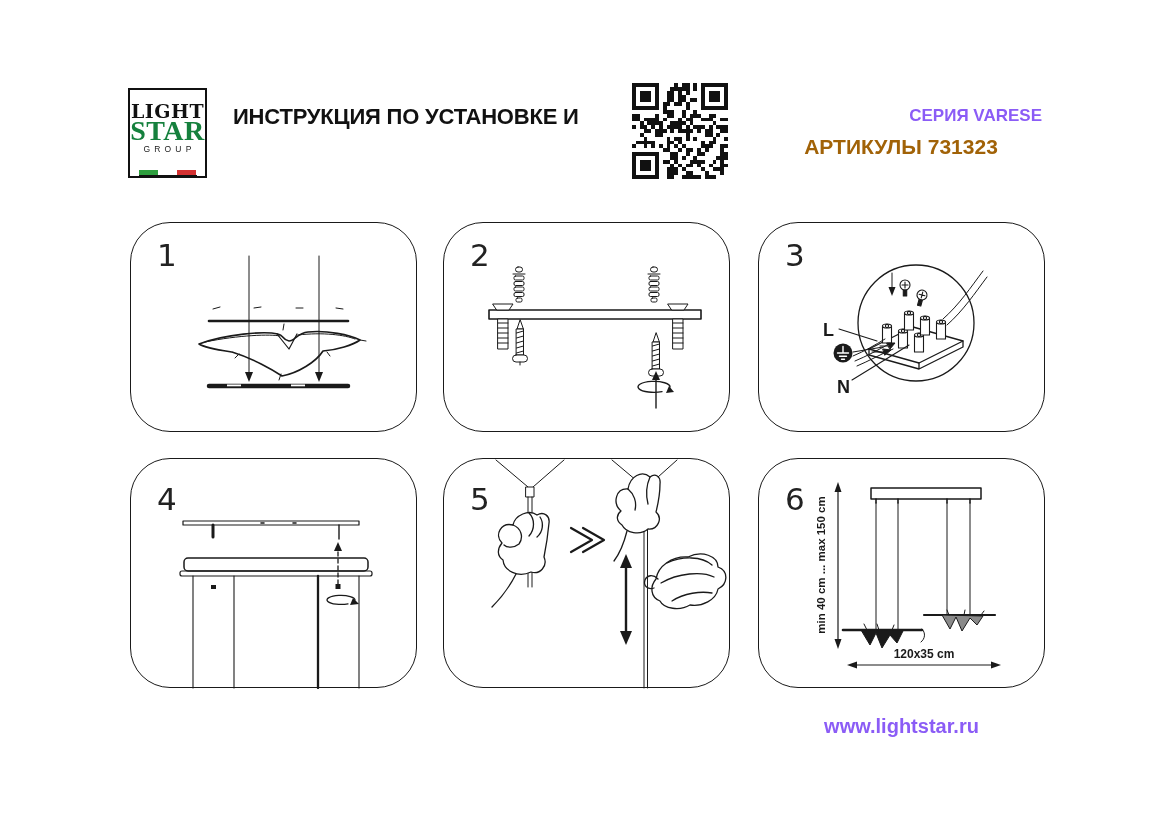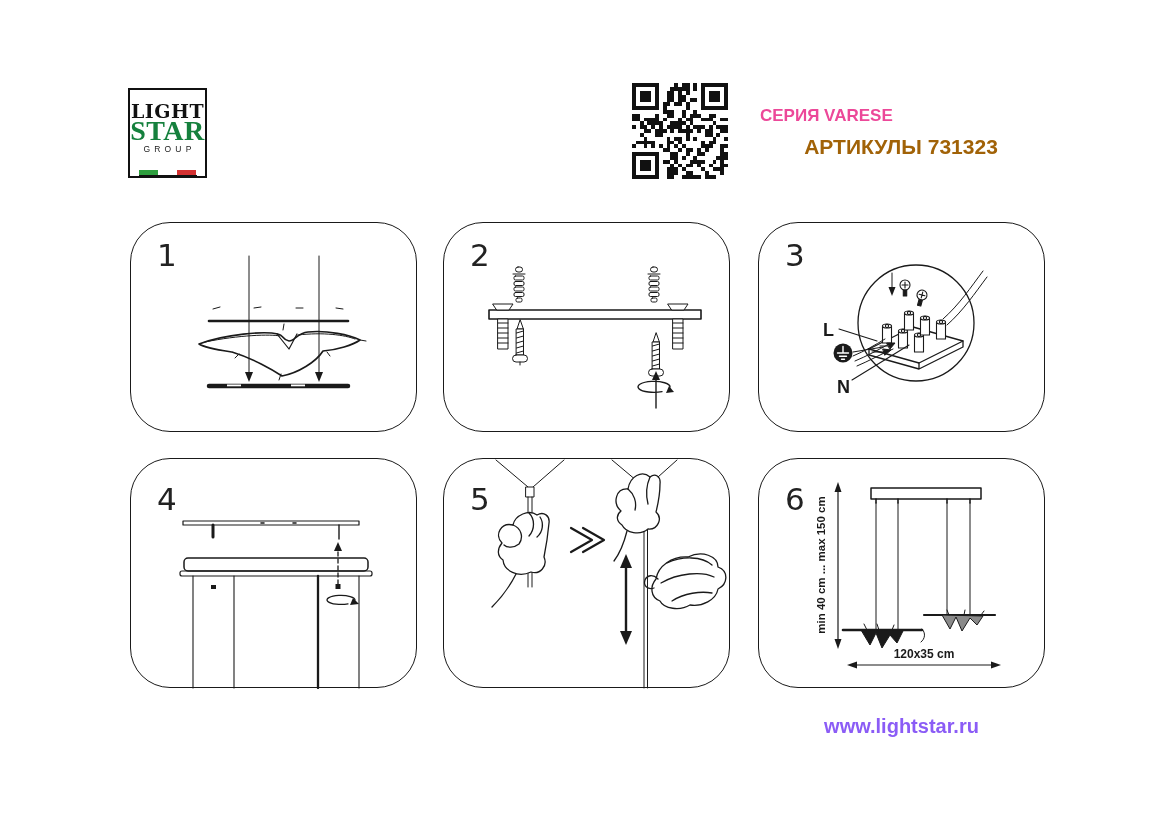--- a/index.html
+++ b/index.html
@@ -9,21 +9,21 @@
   
   .logo-box{left:128px;top:88px;width:79px;height:90px;border:2px solid #111;box-sizing:border-box;
             display:flex;flex-direction:column;align-items:center;justify-content:space-between;padding-top:13px;}
   .logo-w1{font-family:"DejaVu Serif","Liberation Serif",serif;font-weight:bold;font-size:19px;line-height:17px;letter-spacing:.5px;color:#111;}
   .logo-w2{font-family:Liberation Serif, serif;font-weight:bold;font-size:28px;line-height:21px;letter-spacing:.5px;color:#15803d;}
   .logo-w3{font-size:8.5px;letter-spacing:4.2px;color:#222;margin:3px 0 16px 4px;}
   .logo-flag{width:58px;height:6px;display:flex;border-bottom:1.5px solid #111;}
   .logo-flag span{flex:1;}
   .title{left:233px;top:102px;font-size:22px;font-weight:bold;line-height:29px;letter-spacing:-.2px;color:#111;}
   .qr{left:632px;top:83px;width:96px;height:96px;}
-  .series{left:760px;top:106px;width:282px;text-align:left;font-size:17px;font-weight:bold;color:#ec4899;}
+  .series{left:760px;top:106px;width:282px;text-align:right;font-size:17px;font-weight:bold;color:#8b5cf6;}
   .articles{left:752px;top:135px;width:298px;text-align:center;font-size:21px;font-weight:bold;color:#a16207;}
 
   
   .panel{border:1.5px solid #1a1a1a;border-radius:40px;box-sizing:border-box;background:#fff;}
   .panel svg{position:absolute;left:0;top:0;}
   .num{position:absolute;left:26px;font-size:31px;font-weight:400;color:#222;font-family:"DejaVu Sans","Liberation Sans",sans-serif;}
   .row1 .num{top:14px;}
   .row2 .num{top:22px;}
   #p1{left:130px;top:222px;width:287px;height:210px;}
   #p2{left:443px;top:222px;width:287px;height:210px;}
@@ -45,20 +45,21 @@
   <div class="logo-w2">STAR</div>
   <div class="logo-w3">GROUP</div>
   <div class="logo-flag">
     <span style="background:#2e9e3e"></span>
       <span style="background:#fff"></span>
       <span style="background:#d33131"></span>
   </div>
 </div>
 
 <div class="abs title">
+  <div>ИНСТРУКЦИЯ ПО УСТАНОВКЕ И</div>
 </div>
 
 <svg class="abs qr" id="qr" viewBox="0 0 25 25" shape-rendering="crispEdges">
     <rect x="11" y="0" width="1" height="1" fill="#111"></rect>
     <rect x="13" y="0" width="1" height="1" fill="#111"></rect>
     <rect x="14" y="0" width="1" height="1" fill="#111"></rect>
     <rect x="16" y="0" width="1" height="1" fill="#111"></rect>
     <rect x="10" y="1" width="1" height="1" fill="#111"></rect>
     <rect x="11" y="1" width="1" height="1" fill="#111"></rect>
     <rect x="12" y="1" width="1" height="1" fill="#111"></rect>

